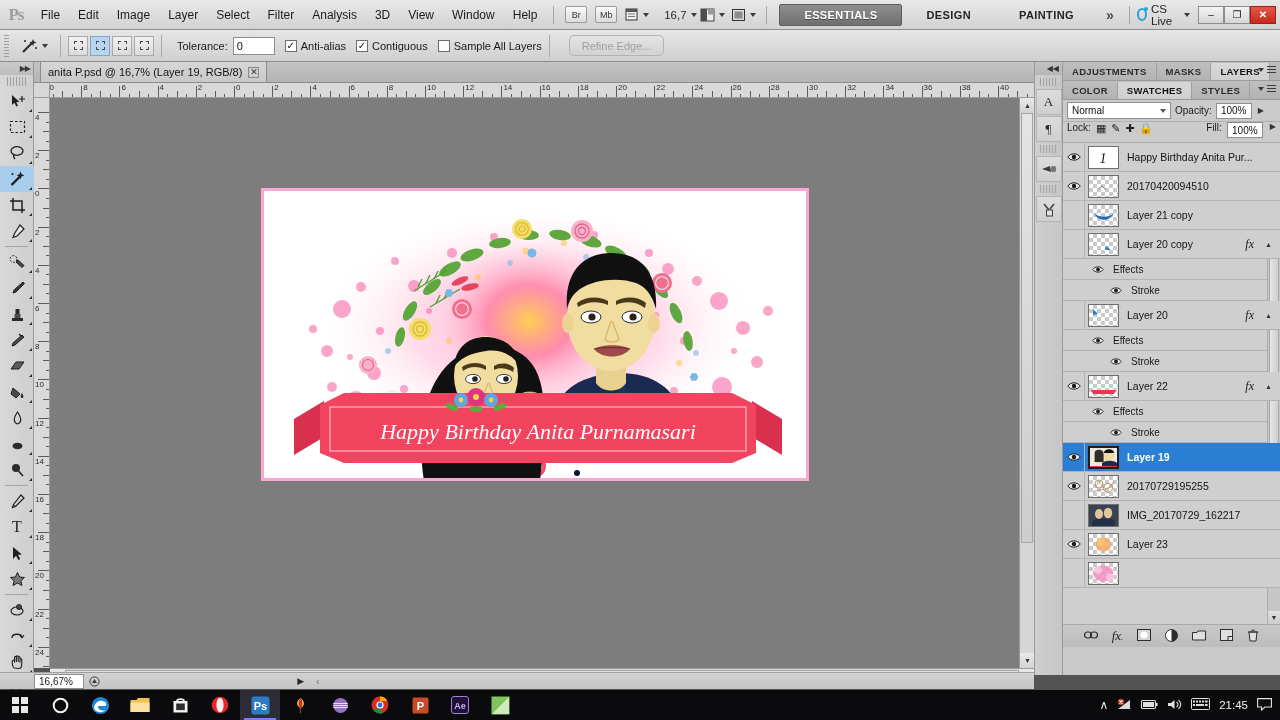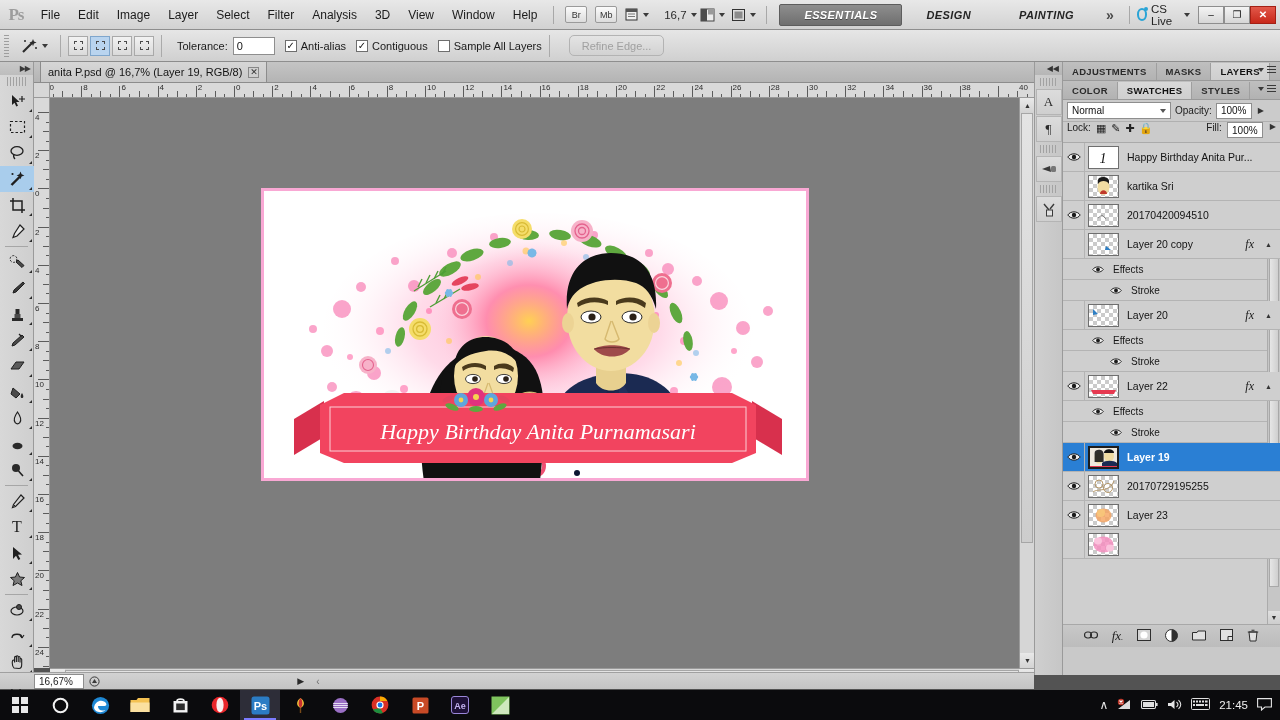--- a/index.html
+++ b/index.html
@@ -34,21 +34,21 @@
     min-width:22px; height:17px; border:1px solid #9a9a9a; border-radius:2px;
     background:linear-gradient(#fbfbfb,#dcdcdc);
     display:flex; align-items:center; justify-content:center;
     font-size:9px; color:#333; margin:0 4px; padding:0 3px;
   }
   .mb-icon{ display:flex; align-items:center; margin:0 3px; }
   .caret{ width:0;height:0;border-left:3.5px solid transparent;border-right:3.5px solid transparent;border-top:4px solid #3a3a3a; margin-left:4px;}
   .zoomval{ font-size:11.5px; color:#2b2b2b; margin-left:12px; }
   .ws-tabs{ display:flex; align-items:center; margin-left:6px; }
   .ws-tab{
-    padding:4px 24px; font-size:11px; font-weight:bold; letter-spacing:.4px; color:#242424;font-style:italic;
+    padding:4px 24px; font-size:11px; font-weight:bold; letter-spacing:.4px; color:#242424;
   }
   .ws-tab.active{
     background:linear-gradient(#8e8e8e,#6f6f6f); color:#fff; border:1px solid #5d5d5d; border-radius:2px;
     text-shadow:0 1px 0 rgba(0,0,0,.4);
   }
   .ws-more{ font-size:14px; color:#4a4a4a; padding:0 8px; font-weight:bold;}
   .cslive{ display:flex;align-items:center; font-size:11.5px; color:#232323; }
   .cslive-ring{
     width:13px;height:13px;border:2.5px solid #2aa4d6;border-radius:50%;
     margin-right:4px; position:relative;
@@ -666,21 +666,21 @@
       <div class="rlabel" style="left: 871.6px;">36</div>
       <div class="rtick" style="left: 881.15px; height: 3px;"></div>
       <div class="rtick" style="left: 890.7px; height: 6px;"></div>
       <div class="rtick" style="left: 900.25px; height: 3px;"></div>
       <div class="rtick" style="left: 909.8px; height: 11px;"></div>
       <div class="rlabel" style="left: 909.8px;">38</div>
       <div class="rtick" style="left: 919.35px; height: 3px;"></div>
       <div class="rtick" style="left: 928.9px; height: 6px;"></div>
       <div class="rtick" style="left: 938.45px; height: 3px;"></div>
       <div class="rtick" style="left: 948px; height: 11px;"></div>
-      <div class="rlabel" style="left: 948px; margin-left: 19px;">40</div>
+      <div class="rlabel" style="left: 948px;">40</div>
       <div class="rtick" style="left: 957.55px; height: 3px;"></div>
       <div class="rtick" style="left: 967.1px; height: 6px;"></div>
       <div class="rtick" style="left: 976.65px; height: 3px;"></div>
     </div>
   <div class="ruler-v" id="rulerV">
       <div class="rtickv" style="top: 14px; width: 11px;"></div>
       <div class="rlabelv" style="top: 16px;">4</div>
       <div class="rtickv" style="top: 23.55px; width: 3px;"></div>
       <div class="rtickv" style="top: 33.1px; width: 6px;"></div>
       <div class="rtickv" style="top: 42.65px; width: 3px;"></div>
@@ -1144,39 +1144,37 @@
               <circle cx="7" cy="5" r="2.2" fill="#1b1b1b"></circle>
             </svg>
           </div>
           <div class="thumb"><svg width="29" height="21" viewBox="0 0 29 21">
               <rect width="29" height="21" fill="#fff"></rect>
               <text x="14" y="16" text-anchor="middle" font-family="Liberation Serif, serif" font-style="italic" font-size="14" fill="#111">1</text>
             </svg></div>
           <div class="lname">Happy Birthday Anita Pur...</div>
         </div>
         <div class="lrow">
-          <div class="eye"></div>
-          <div class="thumb"><svg width="29" height="21" viewBox="0 0 29 21">
-              <ellipse cx="14.5" cy="11" rx="6" ry="8" fill="#f0dca2"></ellipse>
-              <path d="M9 4 C9 0 20 0 20 5 L20 8 C18 4 11 4 9 8 Z" fill="#1a1a1a"></path>
-              <path d="M11 18 C11 13 18 13 18 18 Z" fill="#c0392b"></path>
-            </svg></div>
-          <div class="lname">kartika Sri</div>
-        </div>
-        <div class="lrow">
           <div class="eye">
             <svg width="14" height="10" viewBox="0 0 14 10">
               <path d="M0.8 5 C3.5 0.8 10.5 0.8 13.2 5 C10.5 9.2 3.5 9.2 0.8 5 Z" fill="#efefef" stroke="#1b1b1b" stroke-width="1"></path>
               <circle cx="7" cy="5" r="2.2" fill="#1b1b1b"></circle>
             </svg>
           </div>
           <div class="thumb"><svg width="29" height="21" viewBox="0 0 29 21">
               <path d="M9 13 L13 10 L17 14" stroke="#8a8a8a" fill="none" stroke-width="1"></path>
             </svg></div>
           <div class="lname">20170420094510</div>
+        </div>
+        <div class="lrow">
+          <div class="eye"></div>
+          <div class="thumb"><svg width="29" height="21" viewBox="0 0 29 21">
+              <path d="M5 8 C9 17 21 17 25 8 C21 13 9 13 5 8 Z" fill="#1f69b8"></path>
+            </svg></div>
+          <div class="lname">Layer 21 copy</div>
         </div>
         <div class="lrow">
           <div class="eye"></div>
           <div class="thumb"><svg width="29" height="21" viewBox="0 0 29 21">
               <path d="M17 12 L22 16 L16 16 Z" fill="#2e7fc4"></path>
             </svg></div>
           <div class="lname">Layer 20 copy</div>
           <div class="fx">fx</div>
           <div class="fxcaret">▲</div>
         </div>
@@ -1289,20 +1287,30 @@
             </svg>
           </div>
           <div class="thumb"><svg width="29" height="21" viewBox="0 0 29 21">
               <g stroke="#b08f5a" fill="none" stroke-width="0.9">
                 <circle cx="10" cy="8" r="4"></circle>
                 <circle cx="19" cy="12" r="4.5"></circle>
                 <path d="M4 16 C9 12 20 17 25 5"></path>
               </g>
             </svg></div>
           <div class="lname">20170729195255</div>
+        </div>
+        <div class="lrow">
+          <div class="eye"></div>
+          <div class="thumb"><svg width="29" height="21" viewBox="0 0 29 21">
+              <rect width="29" height="21" fill="#3b4250"></rect>
+              <ellipse cx="10" cy="9" rx="4" ry="5" fill="#e2c79a"></ellipse>
+              <ellipse cx="19" cy="8" rx="4.2" ry="5.2" fill="#e2c79a"></ellipse>
+              <path d="M3 21 L3 16 C6 13 24 13 26 16 L26 21 Z" fill="#22304c"></path>
+            </svg></div>
+          <div class="lname">IMG_20170729_162217</div>
         </div>
         <div class="lrow">
           <div class="eye">
             <svg width="14" height="10" viewBox="0 0 14 10">
               <path d="M0.8 5 C3.5 0.8 10.5 0.8 13.2 5 C10.5 9.2 3.5 9.2 0.8 5 Z" fill="#efefef" stroke="#1b1b1b" stroke-width="1"></path>
               <circle cx="7" cy="5" r="2.2" fill="#1b1b1b"></circle>
             </svg>
           </div>
           <div class="thumb"><svg width="29" height="21" viewBox="0 0 29 21">
               <ellipse cx="14.5" cy="10.5" rx="8" ry="7" fill="#f6a25c" opacity=".8"></ellipse>

